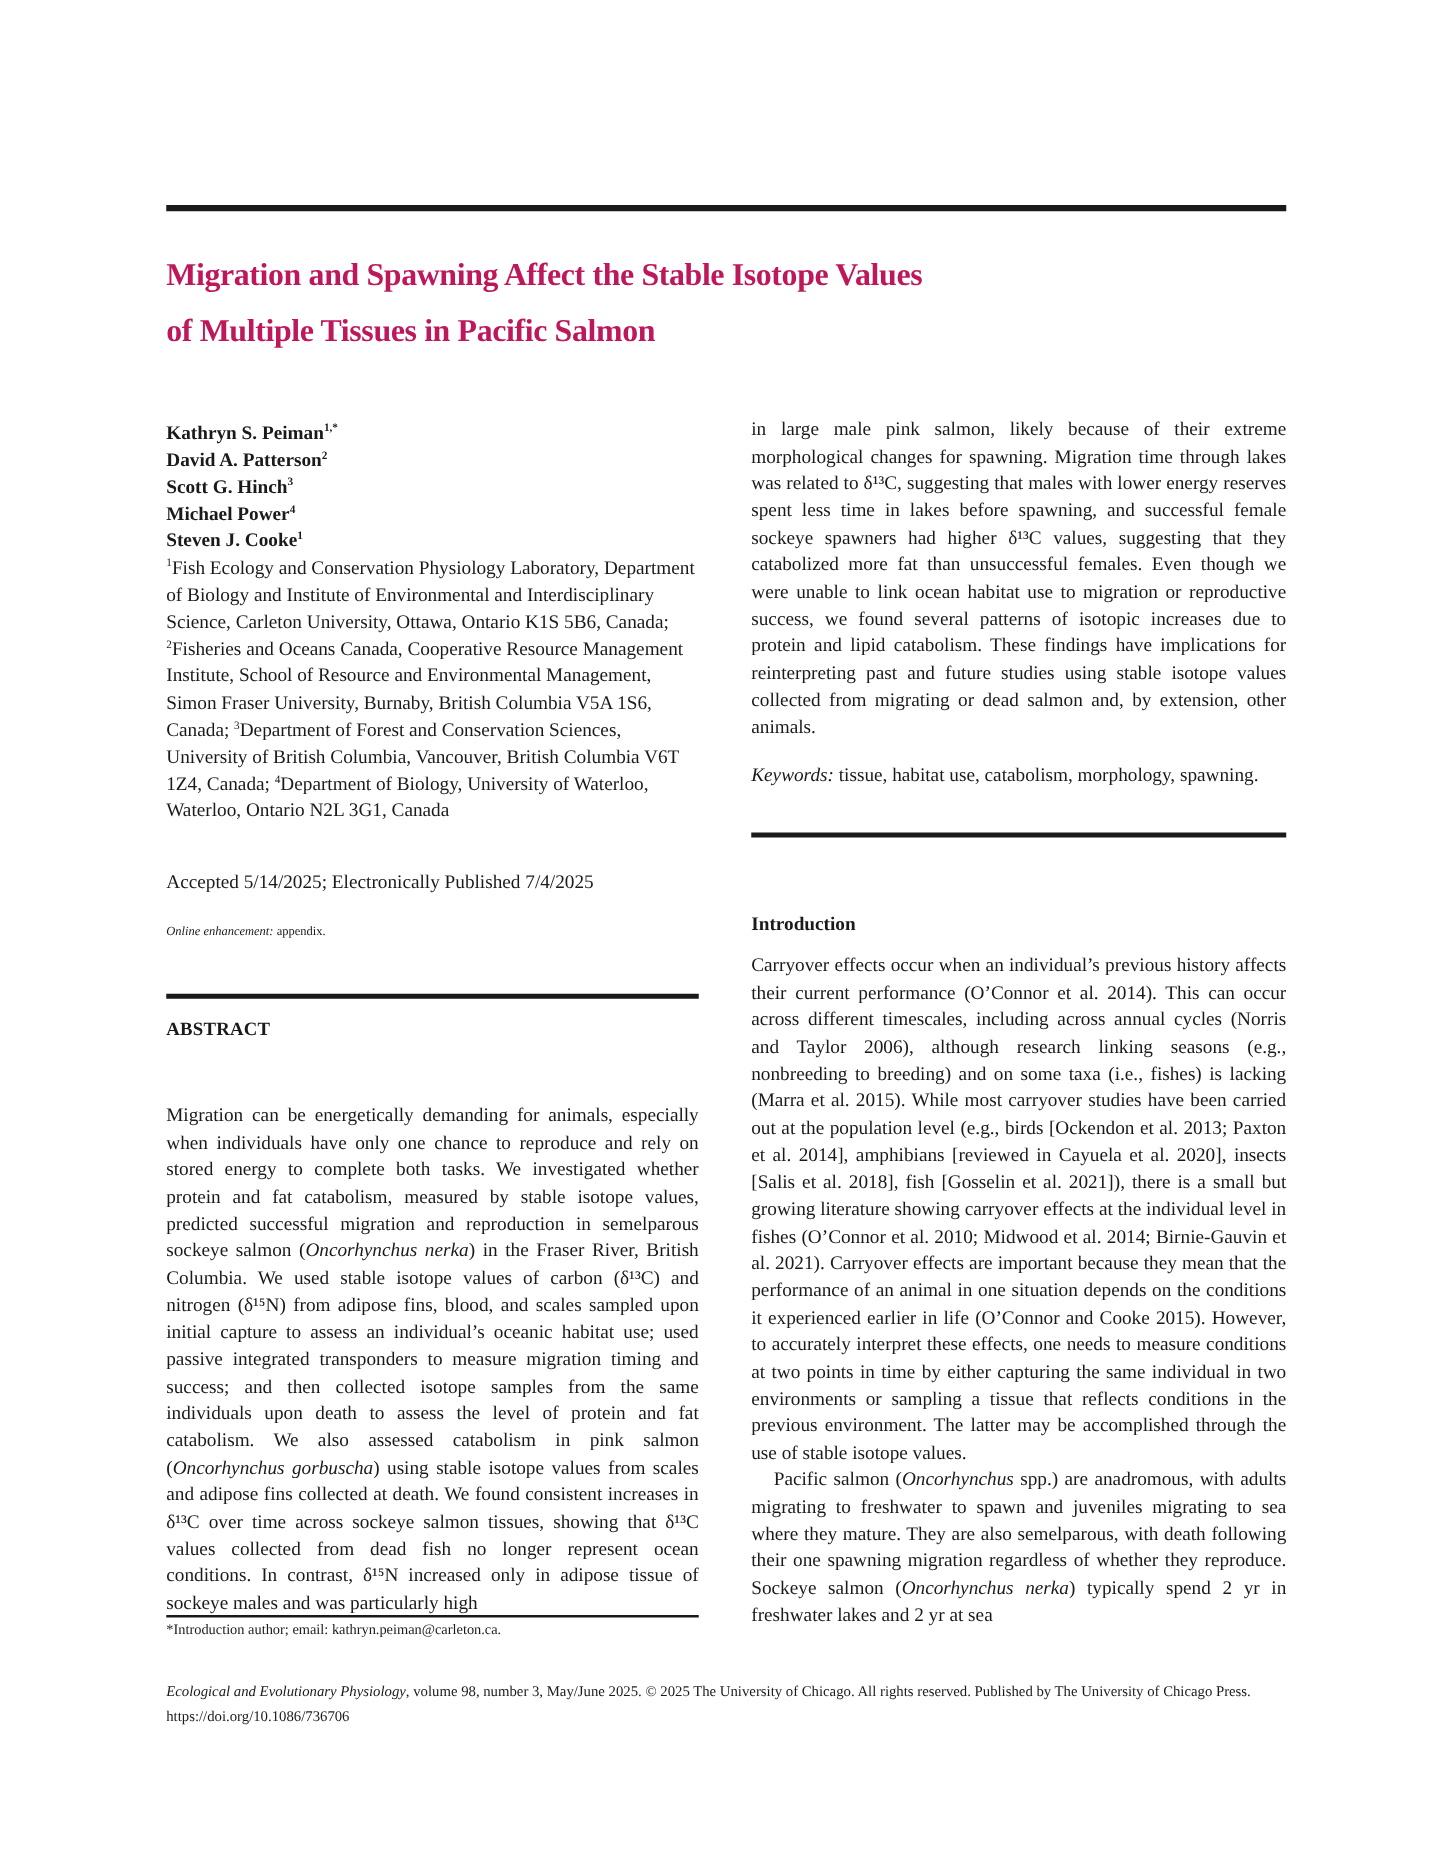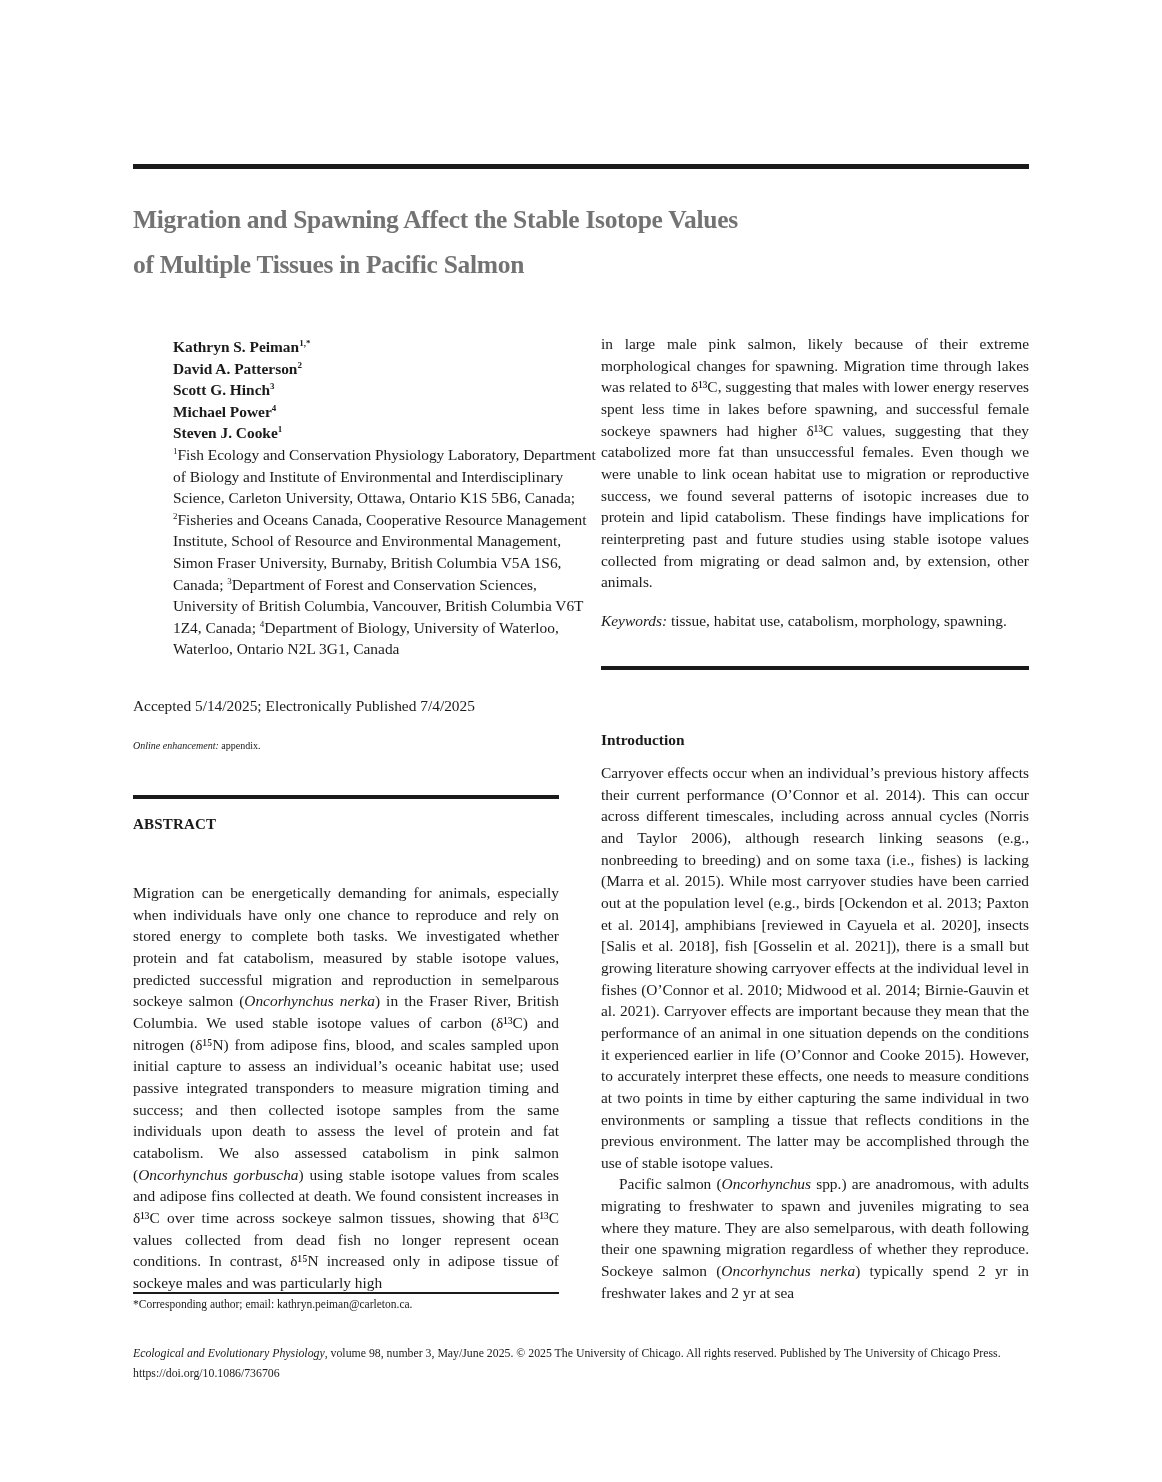--- a/index.html
+++ b/index.html
@@ -4,23 +4,23 @@
 <style>
   html, body { margin: 0; padding: 0; background: #ffffff; }
   body {
     width: 1162px; height: 1482px; position: relative; overflow: hidden;
     font-family: "Liberation Serif", "DejaVu Serif", serif; color: #1a1a1a;
   }
   .rule-top { position: absolute; left: 133px; top: 164px; width: 896px; height: 5px; background: #1a1a1a; }
   .title {
     position: absolute; left: 133px; top: 197px; width: 896px;
     font-family: "Liberation Serif", serif; font-weight: bold; font-size: 25.5px;
-    line-height: 45px; letter-spacing: -0.3px; color: #737373;
+    line-height: 45px; letter-spacing: -0.3px; color: #be185d;
   }
-  .authors { position: absolute; left: 133px; top: 336px; width: 426px; font-size: 15.4px; line-height: 21.6px; margin-left: 40px; }
+  .authors { position: absolute; left: 133px; top: 336px; width: 426px; font-size: 15.4px; line-height: 21.6px; }
   .author { font-weight: bold; display: block; }
   sup { font-size: 9px; line-height: 0; vertical-align: 6px; }
   .affil { display: block; }
   .accepted { position: absolute; left: 133px; top: 697px; font-size: 15.4px; }
   .enhance { position: absolute; left: 133px; top: 740px; font-size: 10px; }
   .enhance i { font-style: italic; }
   .rule-abs { position: absolute; left: 133px; top: 795px; width: 426px; height: 3.5px; background: #1a1a1a; }
   .abs-head { position: absolute; left: 133px; top: 816px; font-weight: bold; font-size: 15px; letter-spacing: 0.2px; }
   .justify { text-align: justify; text-align-last: left; }
   .abs-body { position: absolute; left: 133px; top: 850px; width: 426px; font-size: 15.4px; line-height: 21.65px; margin-top: 32px; }
@@ -77,17 +77,17 @@
 <div class="rule-right"></div>
 
 <div class="intro-head">Introduction</div>
 
 <div class="intro-body justify">
   <span style="display:block;">Carryover effects occur when an individual’s previous history affects their current performance (O’Connor et al. 2014). This can occur across different timescales, including across annual cycles (Norris and Taylor 2006), although research linking seasons (e.g., nonbreeding to breeding) and on some taxa (i.e., fishes) is lacking (Marra et al. 2015). While most carryover studies have been carried out at the population level (e.g., birds [Ockendon et al. 2013; Paxton et al. 2014], amphibians [reviewed in Cayuela et al. 2020], insects [Salis et al. 2018], fish [Gosselin et al. 2021]), there is a small but growing literature showing carryover effects at the individual level in fishes (O’Connor et al. 2010; Midwood et al. 2014; Birnie-Gauvin et al. 2021). Carryover effects are important because they mean that the performance of an animal in one situation depends on the conditions it experienced earlier in life (O’Connor and Cooke 2015). However, to accurately interpret these effects, one needs to measure conditions at two points in time by either capturing the same individual in two environments or sampling a tissue that reflects conditions in the previous environment. The latter may be accomplished through the use of stable isotope values.</span>
   <span class="indent"><span>Pacific salmon (</span><i>Oncorhynchus</i><span> spp.) are anadromous, with adults migrating to freshwater to spawn and juveniles migrating to sea where they mature. They are also semelparous, with death following their one spawning migration regardless of whether they reproduce. Sockeye salmon (</span><i>Oncorhynchus nerka</i><span>) typically spend 2 yr in freshwater lakes and 2 yr at sea</span></span>
 </div>
 
 <div class="footnote-rule"></div>
-<div class="footnote">*Corresponding author; email: kathryn.peiman@carleton.ca.</div>
+<div class="footnote">*Introduction author; email: kathryn.peiman@carleton.ca.</div>
 
 <div class="journal">
   <i>Ecological and Evolutionary Physiology</i><span>, volume 98, number 3, May/June 2025. © 2025 The University of Chicago. All rights reserved. Published by The University of Chicago Press. https://doi.org/10.1086/736706</span>
 </div>
 
 </body></html>

